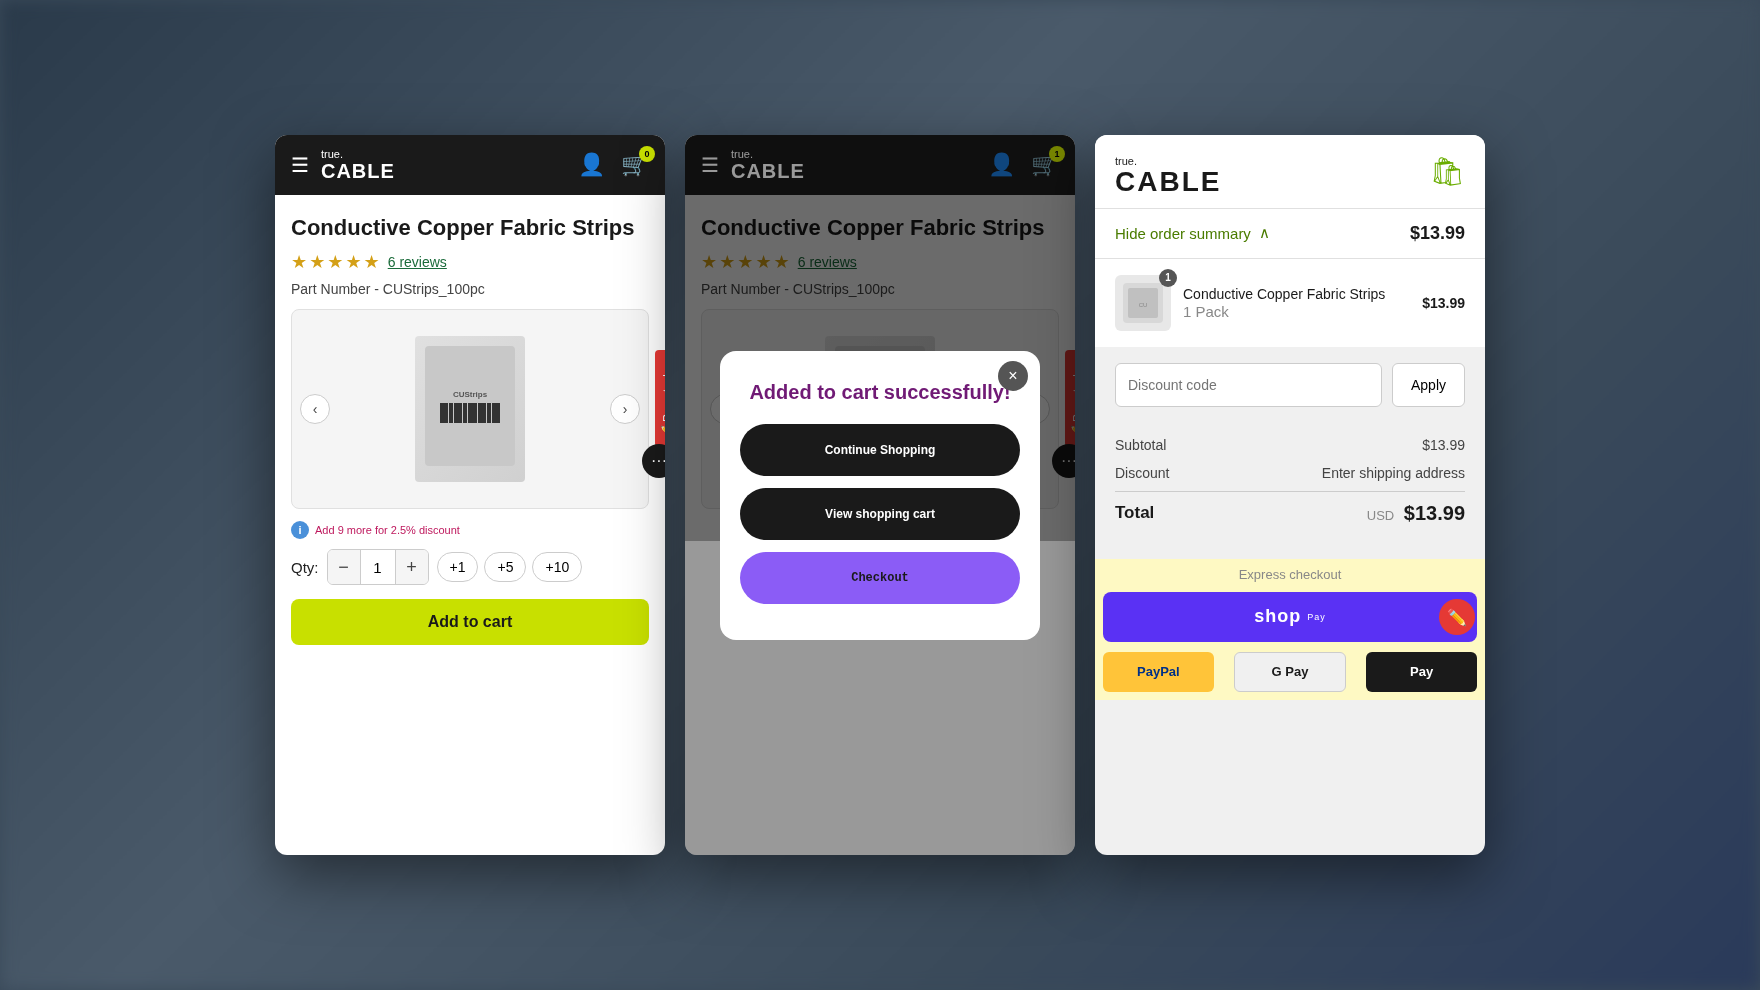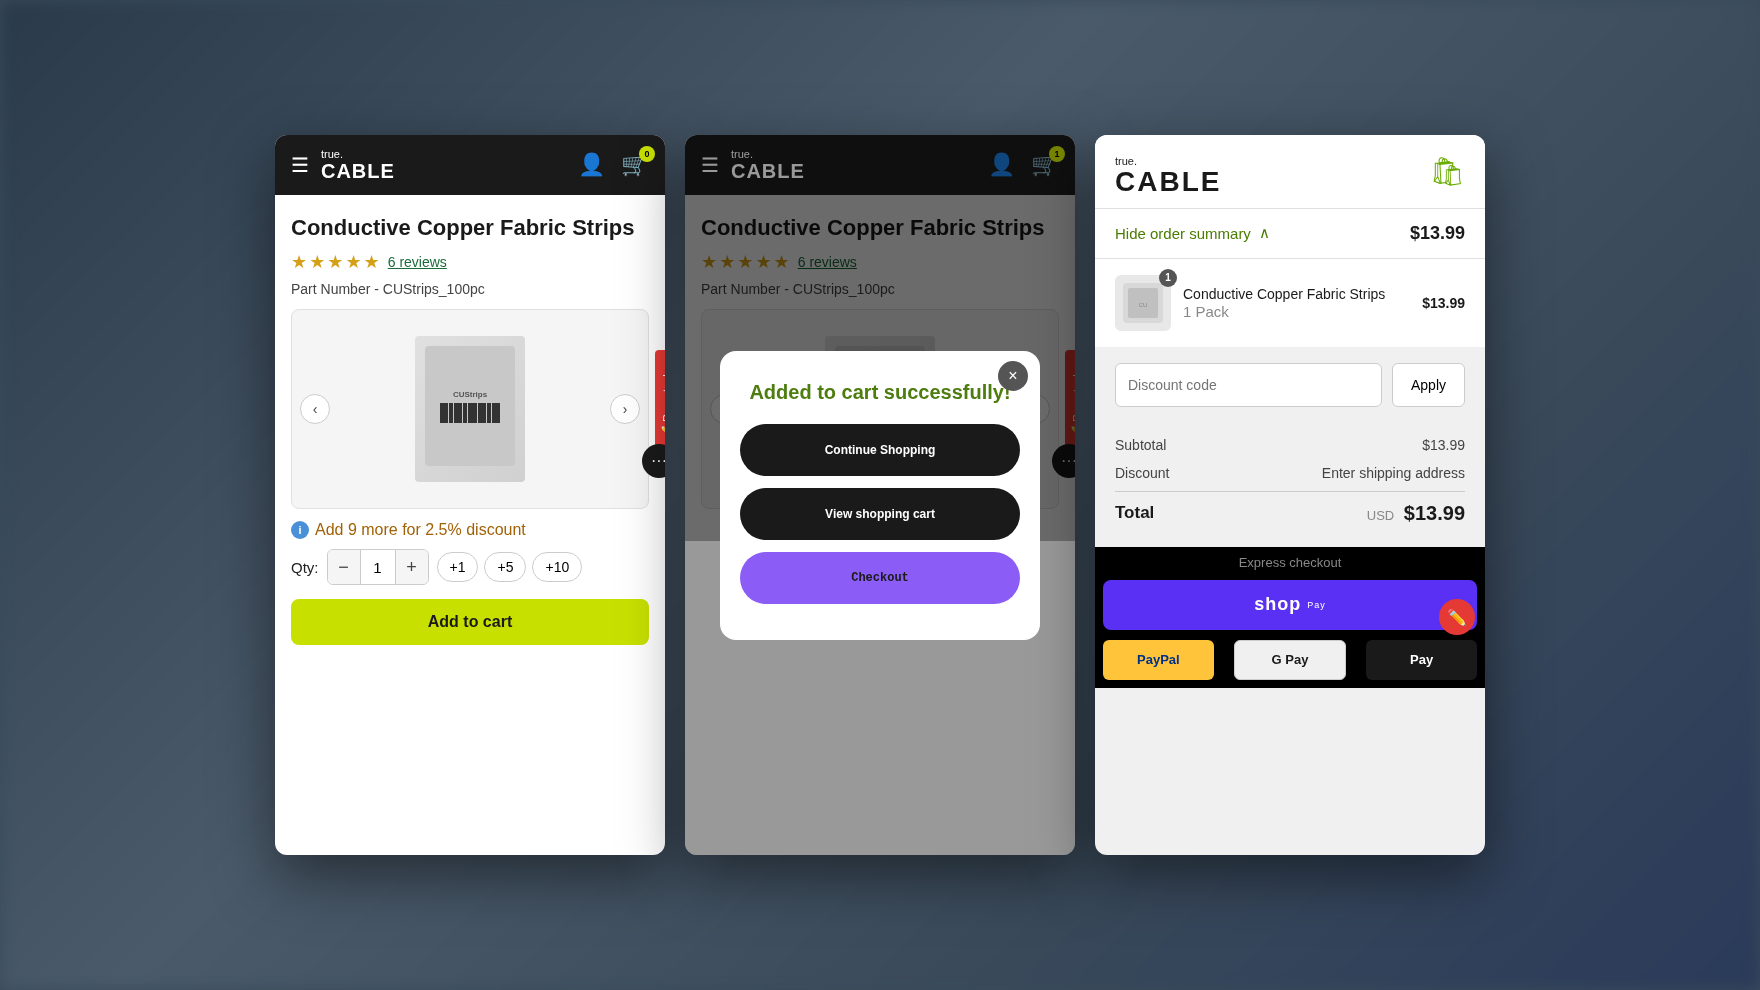--- a/index.html
+++ b/index.html
@@ -259,22 +259,22 @@
       border-radius: 50%;
       color: #fff;
       font-size: 11px;
       font-weight: 700;
       display: flex;
       align-items: center;
       justify-content: center;
       flex-shrink: 0;
     }
     .discount-text {
-      font-size: 16px;
-      color: #a16207;
+      font-size: 11px;
+      color: #be185d;
     }
     .qty-row {
       display: flex;
       align-items: center;
       gap: 8px;
       margin-bottom: 14px;
     }
     .qty-label {
       font-size: 15px;
       font-weight: 500;
@@ -363,21 +363,21 @@
       display: flex;
       align-items: center;
       justify-content: center;
       color: #fff;
       font-size: 16px;
       cursor: pointer;
     }
     .modal-title {
       font-size: 20px;
       font-weight: 700;
-      color: #4d7c0f;
+      color: #701a75;
       margin-bottom: 20px;
     }
     .modal-btn {
       width: 100%;
       height: 52px;
       border-radius: 30px;
       border: none;
       font-size: 12px;
       font-weight: 600;
       cursor: pointer;
@@ -576,23 +576,24 @@
       color: #1a1a1a;
     }
     .grand-currency {
       font-size: 13px;
       font-weight: 400;
       color: #888;
       margin-right: 4px;
     }
 
     .express-checkout {
-      background: #000000;
+      background: #fef9c3;
       padding: 8px 8px;
       text-align: center;
+      margin-top: 12px;
     }
     .express-label {
       font-size: 13px;
       color: #888;
       margin-bottom: 10px;
     }
     .shop-pay-btn {
       width: 100%;
       height: 50px;
       background: #5a31f4;

